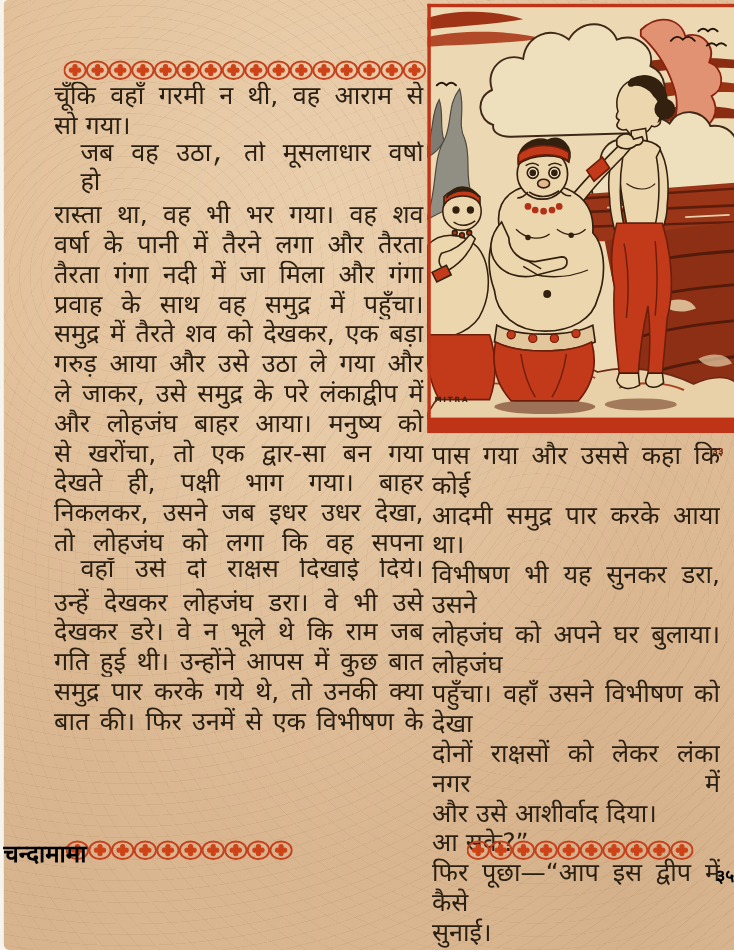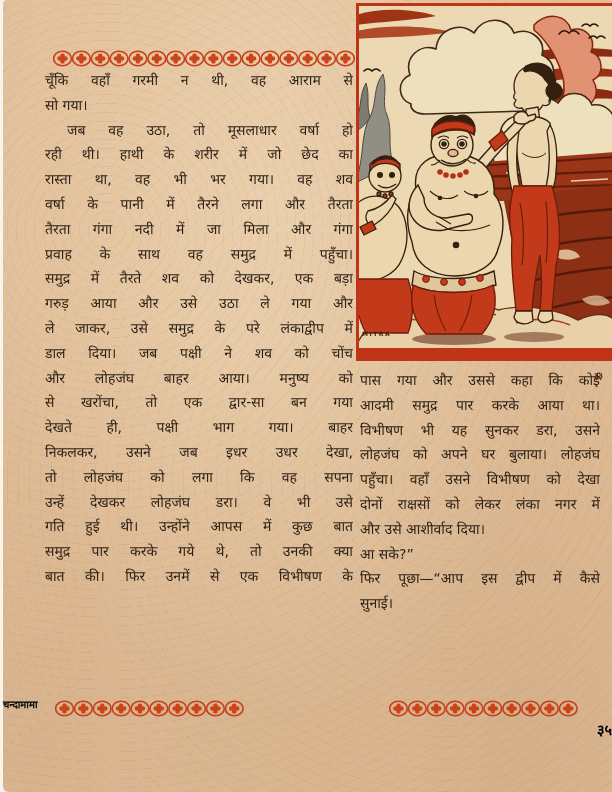--- a/index.html
+++ b/index.html
@@ -18,27 +18,27 @@
           repeating-radial-gradient(circle at 73% 61%, rgba(90,55,25,.10) 0 .6px, rgba(0,0,0,0) .6px 11px);}
   .chain-strip{position:absolute;height:17px;}
   .chain-top{left:50px;top:50px;}
   .chain-bl{left:52px;top:700px;}
   .chain-br{left:386px;top:700px;}
   .illustration{position:absolute;left:353px;top:3px;width:259px;height:358px;margin:0;}
   .illustration svg{display:block;}
   .sig{position:absolute;left:6px;top:327px;font-size:6px;letter-spacing:1.5px;
        color:#3a2112;font-weight:bold;}
   .corner-mark{position:absolute;right:12px;top:326px;font-size:9px;color:#6d1d0a;font-weight:bold;margin-top:40px;}
-  .col{position:absolute;color:#2a1f13;font-size:14px;line-height:24.8px;}
+  .col{position:absolute;color:#2a1f13;font-size:21px;line-height:24.8px;}
   .col-left{left:42px;top:68px;width:308px;}
   .col-right{left:357px;top:368px;width:240px;}
   .line{text-align:justify;text-align-last:justify;overflow:hidden;}
   .line.pend{text-align-last:left;}
-  .line.indent{padding-left:22px;}
-  .mag-title{top:697px;font-size:10px;font-weight:bold;position:absolute;left:0;width:100%;}
+  .line.indent{padding-left:22px;font-family:Liberation Mono, monospace;}
+  .mag-title{top:697px;font-size:20px;font-weight:bold;position:absolute;left:0;width:100%;}
   .page-num{top:719px;font-size:14.5px;font-weight:bold;position:absolute;left:0;width:100%;text-align:right;}
 </style>
 </head>
 <body>
 
 <div class="stage">
 <div class="page">
   <div class="grain"></div>
 
   <svg class="chain-strip chain-top" width="302" height="17" viewBox="0 0 302 17">
@@ -197,35 +197,35 @@
       <rect x="0" y="0" width="259" height="3" fill="#bf3417"></rect>
     </svg>
     <span class="sig">MITRA</span>
     <span class="corner-mark">३३</span>
   </figure>
 
   <div class="col col-left">
     <div class="line">चूँकि वहाँ गरमी न थी, वह आराम से</div>
     <div class="line pend">सो गया।</div>
     <div class="line indent">जब वह उठा, तो मूसलाधार वर्षा हो</div>
-    <div class="line">रही थी। हाथी के शरीर में जो छेद का</div>
     <div class="line">रास्ता था, वह भी भर गया। वह शव</div>
     <div class="line">वर्षा के पानी में तैरने लगा और तैरता</div>
     <div class="line">तैरता गंगा नदी में जा मिला और गंगा</div>
     <div class="line">प्रवाह के साथ वह समुद्र में पहुँचा।</div>
     <div class="line">समुद्र में तैरते शव को देखकर, एक बड़ा</div>
     <div class="line">गरुड़ आया और उसे उठा ले गया और</div>
     <div class="line">ले जाकर, उसे समुद्र के परे लंकाद्वीप में</div>
-    <div class="line">डाल दिया। जब पक्षी ने शव को चोंच</div>
     <div class="line">और लोहजंघ बाहर आया। मनुष्य को</div>
     <div class="line">से खरोंचा, तो एक द्वार-सा बन गया</div>
     <div class="line">देखते ही, पक्षी भाग गया। बाहर</div>
     <div class="line">निकलकर, उसने जब इधर उधर देखा,</div>
     <div class="line">तो लोहजंघ को लगा कि वह सपना</div>
+    <div class="line indent">वहाँ उसे दो राक्षस दिखाई दिये।</div>
     <div class="line">उन्हें देखकर लोहजंघ डरा। वे भी उसे</div>
+    <div class="line">देखकर डरे। वे न भूले थे कि राम जब</div>
     <div class="line">गति हुई थी। उन्होंने आपस में कुछ बात</div>
     <div class="line">समुद्र पार करके गये थे, तो उनकी क्या</div>
     <div class="line">बात की। फिर उनमें से एक विभीषण के</div>
   </div>
 
   <div class="col col-right">
     <div class="line">पास गया और उससे कहा कि कोई</div>
     <div class="line">आदमी समुद्र पार करके आया था।</div>
     <div class="line">विभीषण भी यह सुनकर डरा, उसने</div>
     <div class="line">लोहजंघ को अपने घर बुलाया। लोहजंघ</div>

